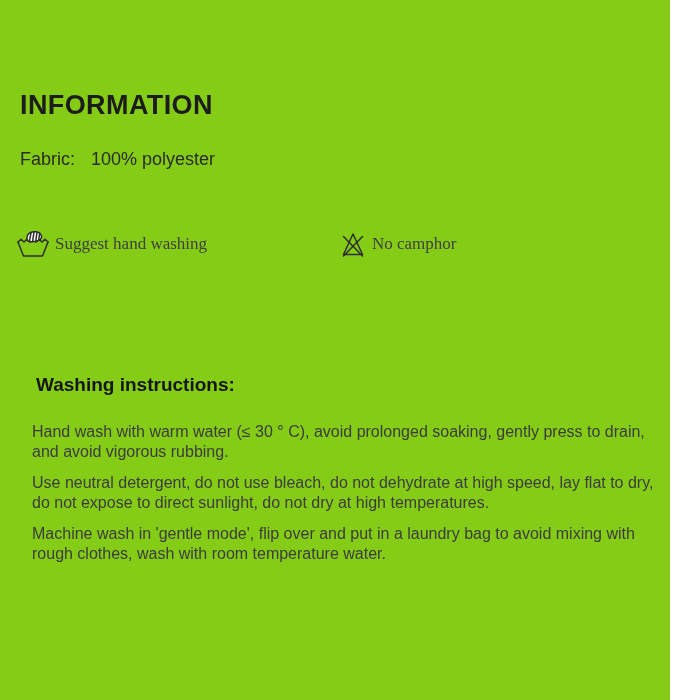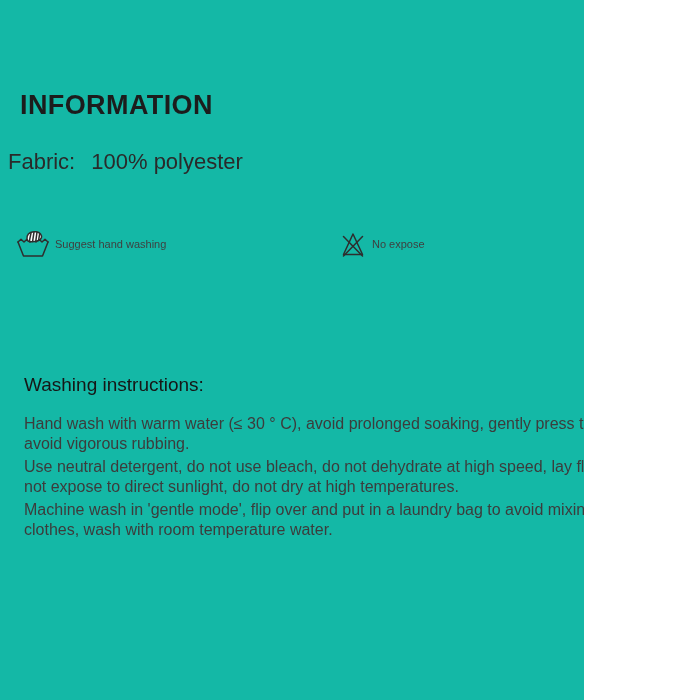--- a/index.html
+++ b/index.html
@@ -1,39 +1,39 @@
 <!DOCTYPE html>
 <html><head>
 <meta charset="utf-8">
 <style>
   * { margin: 0; padding: 0; box-sizing: border-box; }
   html, body { background: #ffffff; }
   .page {
     position: relative;
-    width: 584px;
+    width: 670px;
     height: 700px;
-    background: #14b8a6;
+    background: #84cc16;
     overflow: hidden;
     font-family: "Liberation Sans", sans-serif;
     color: #222;
   }
   .title {
     position: absolute;
     left: 20px;
     top: 90px;
     font-size: 27px;
     font-weight: 600;
     letter-spacing: 0.4px;
     color: #1c1c1c;
   }
   .fabric-line {
     position: absolute;
-    left: 8px;
+    left: 20px;
     top: 149px;
-    font-size: 22px;
+    font-size: 18px;
     color: #2a2a2a;
   }
   .fabric-line .fabric-value { margin-left: 16px; }
   .care-grid {
     position: absolute;
     left: 16px;
     top: 229px;
     width: 672px;
     display: grid;
     grid-template-columns: 324px 1fr;
@@ -42,42 +42,43 @@
   .care-item {
     display: flex;
     align-items: center;
     height: 30px;
   }
   .care-icon { display: flex; align-items: center; }
   .care-item:nth-child(odd) .care-icon { width: 39px; }
   .care-item:nth-child(even) .care-icon { width: 32px; }
   .care-icon svg { stroke: #2e2e2e; fill: none; stroke-width: 1.5; stroke-linecap: round; stroke-linejoin: round; }
   .care-label {
-    font-size: 11px;
+    font-size: 17px;
     color: #3f3f3f;
     white-space: nowrap;
+    font-family: Liberation Serif, serif;
   }
   .washing-heading {
     position: absolute;
-    left: 24px;
+    left: 36px;
     top: 374px;
     font-size: 19px;
-    font-weight: 400;
+    font-weight: 700;
     color: #161616;
   }
   .washing-body {
     position: absolute;
     left: 20px;
     top: 410px;
     width: 662px;
     font-size: 16px;
     line-height: 19.5px;
     color: #3c3c3c;
   }
-  .washing-body p { margin: 4px; }
+  .washing-body p { margin: 12px; }
 </style>
 </head>
 <body>
 
 <div class="page">
 
   <h1 class="title">INFORMATION</h1>
 
   <div class="fabric-line">
     <span class="fabric-label">Fabric:</span><span class="fabric-value">100% polyester</span>
@@ -103,21 +104,21 @@
 
 
     <div class="care-item">
       <span class="care-icon">
         <svg width="26" height="26" viewBox="0 0 26 26">
           <path d="M13 3 L3.5 23.5 H22.5 Z"></path>
           <path d="M3.5 5.5 L22.5 25"></path>
           <path d="M22.5 5.5 L3.5 25"></path>
         </svg>
       </span>
-      <span class="care-label">No expose</span>
+      <span class="care-label">No camphor</span>
     </div>
 
   </div>
 
   <h2 class="washing-heading">Washing instructions:</h2>
 
   <div class="washing-body">
     <p>Hand wash with warm water (≤ 30 ° C), avoid prolonged soaking, gently press to drain, and avoid vigorous rubbing.</p>
     <p>Use neutral detergent, do not use bleach, do not dehydrate at high speed, lay flat to dry, do not expose to direct sunlight, do not dry at high temperatures.</p>
     <p>Machine wash in 'gentle mode', flip over and put in a laundry bag to avoid mixing with rough clothes, wash with room temperature water.</p>

